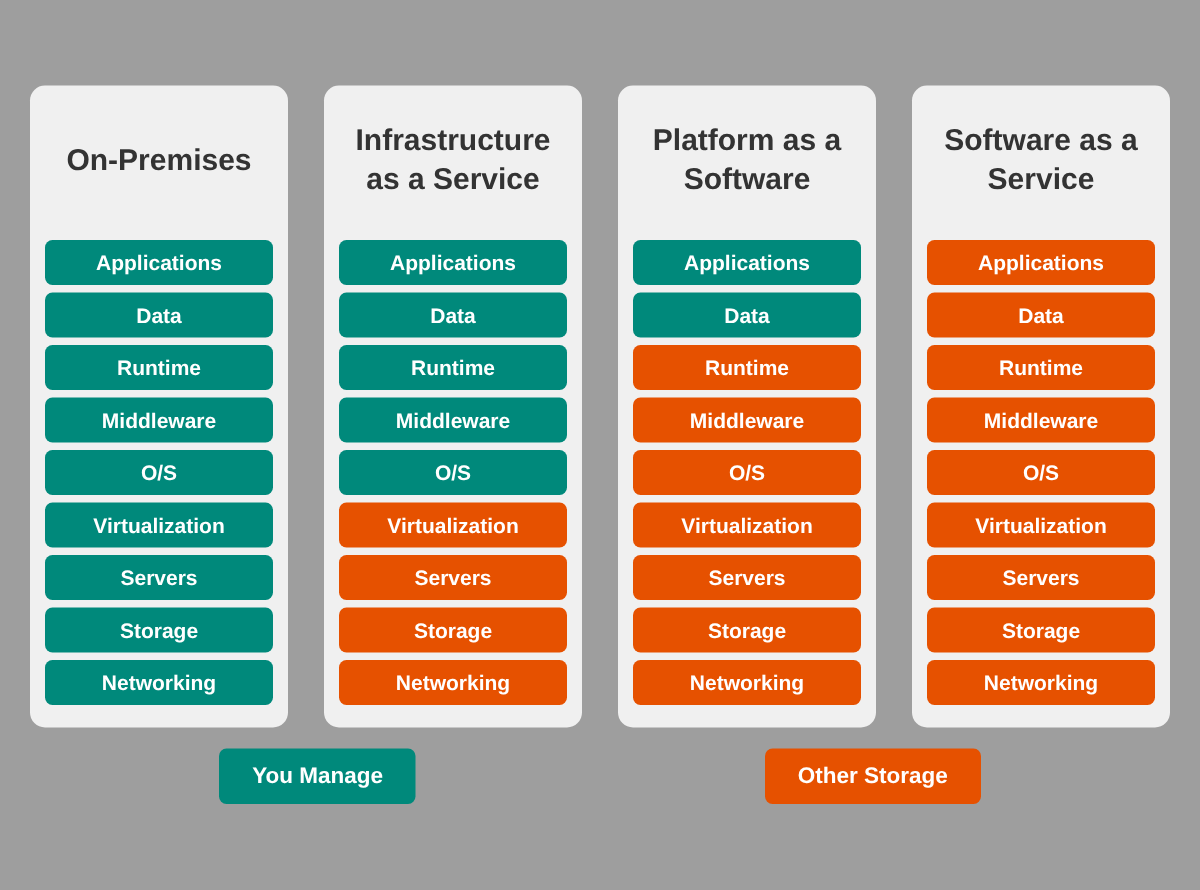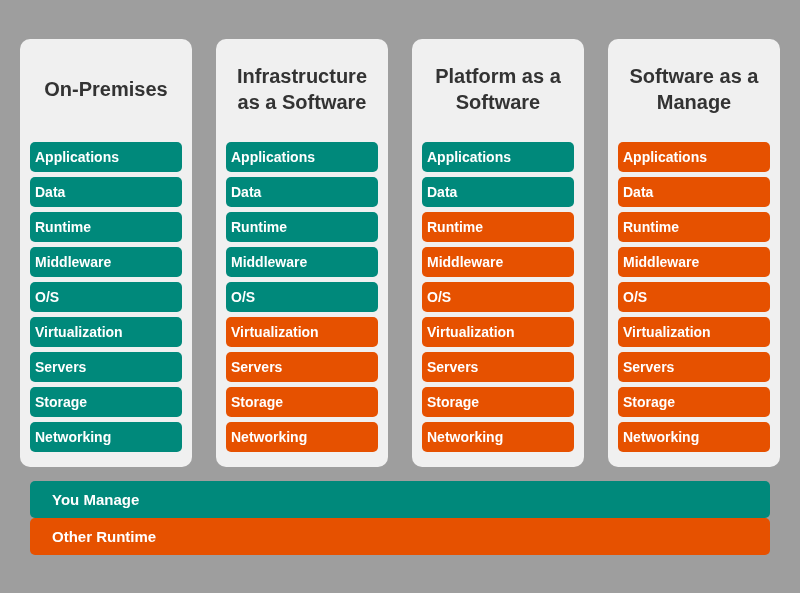--- a/index.html
+++ b/index.html
@@ -50,34 +50,34 @@
     }
     .items-list {
       display: flex;
       flex-direction: column;
       gap: 5px;
       width: 100%;
     }
     .item-badge {
       border-radius: 5px;
       padding: 7px 5px;
+      text-align: center;
       color: white;
       font-size: 14px;
       font-weight: 600;
       width: 100%;
     }
     .teal { background-color: #00897b; }
     .orange { background-color: #e65100; }
     .legend-row {
       display: flex;
       width: 100%;
       margin-top: 14px;
       justify-content: space-around;
       padding: 0 10px;
-      flex-direction: column;
     }
     .legend-badge {
       border-radius: 5px;
       padding: 10px 22px;
       color: white;
       font-size: 15px;
       font-weight: 700;
     }
     .legend-teal { background-color: #00897b; }
     .legend-orange { background-color: #e65100; }
@@ -96,21 +96,21 @@
           <div class="item-badge teal">Runtime</div>
           <div class="item-badge teal">Middleware</div>
           <div class="item-badge teal">O/S</div>
           <div class="item-badge teal">Virtualization</div>
           <div class="item-badge teal">Servers</div>
           <div class="item-badge teal">Storage</div>
           <div class="item-badge teal">Networking</div>
         </div>
       </div>
       <div class="column">
-        <div class="column-title">Infrastructure as a Software</div>
+        <div class="column-title">Infrastructure as a Service</div>
         <div class="items-list">
           <div class="item-badge teal">Applications</div>
           <div class="item-badge teal">Data</div>
           <div class="item-badge teal">Runtime</div>
           <div class="item-badge teal">Middleware</div>
           <div class="item-badge teal">O/S</div>
           <div class="item-badge orange">Virtualization</div>
           <div class="item-badge orange">Servers</div>
           <div class="item-badge orange">Storage</div>
           <div class="item-badge orange">Networking</div>
@@ -124,31 +124,31 @@
           <div class="item-badge orange">Runtime</div>
           <div class="item-badge orange">Middleware</div>
           <div class="item-badge orange">O/S</div>
           <div class="item-badge orange">Virtualization</div>
           <div class="item-badge orange">Servers</div>
           <div class="item-badge orange">Storage</div>
           <div class="item-badge orange">Networking</div>
         </div>
       </div>
       <div class="column">
-        <div class="column-title">Software as a Manage</div>
+        <div class="column-title">Software as a Service</div>
         <div class="items-list">
           <div class="item-badge orange">Applications</div>
           <div class="item-badge orange">Data</div>
           <div class="item-badge orange">Runtime</div>
           <div class="item-badge orange">Middleware</div>
           <div class="item-badge orange">O/S</div>
           <div class="item-badge orange">Virtualization</div>
           <div class="item-badge orange">Servers</div>
           <div class="item-badge orange">Storage</div>
           <div class="item-badge orange">Networking</div>
         </div>
       </div>
     </div>
   <div class="legend-row">
     <span class="legend-badge legend-teal">You Manage</span>
-    <span class="legend-badge legend-orange">Other Runtime</span>
+    <span class="legend-badge legend-orange">Other Storage</span>
   </div>
 </div>
 
 </body></html>

